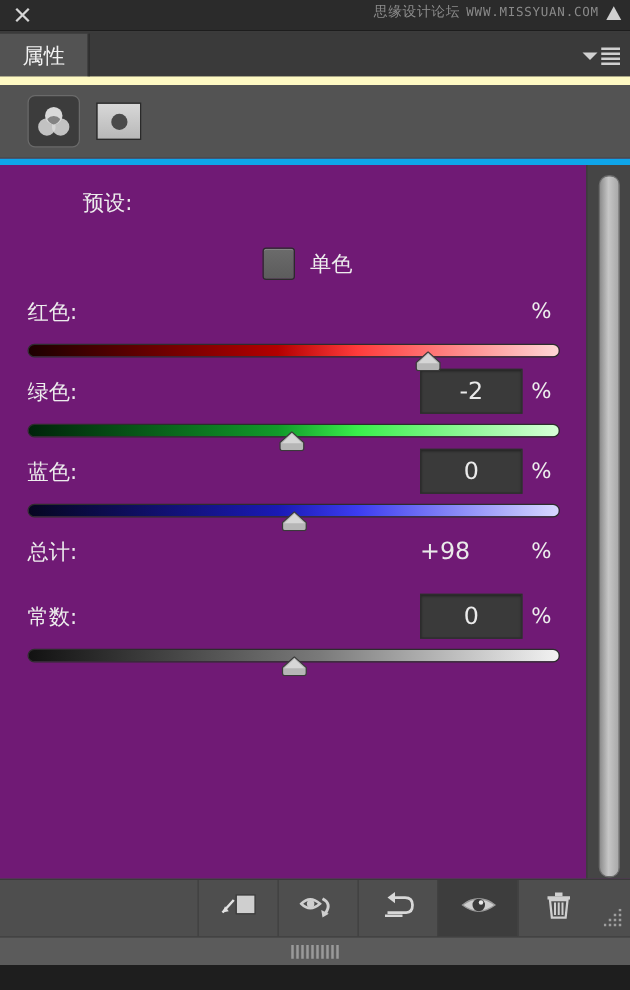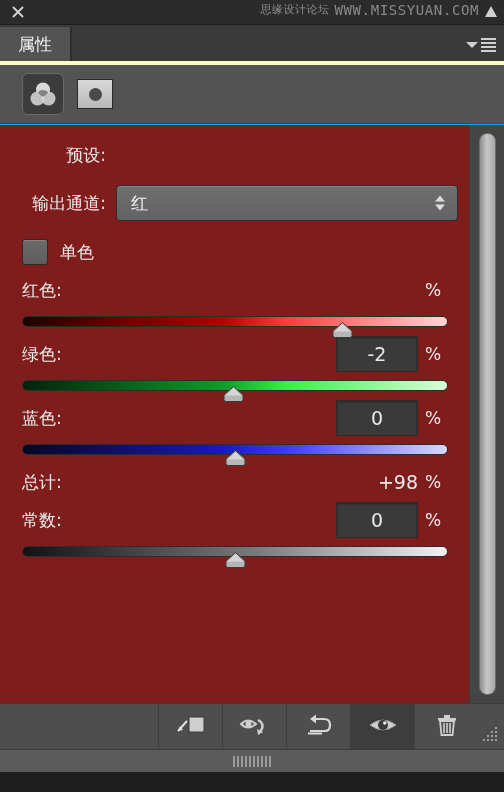--- a/index.html
+++ b/index.html
@@ -50,40 +50,40 @@
     pointer-events: none;
   }
   .wm-cn {
     font-size: 11px;
     color: #8d8d8d;
     letter-spacing: 0.5px;
     line-height: 14px;
     font-family: "DejaVu Sans", sans-serif;
   }
   .wm-en {
-    font-size: 14px;
+    font-size: 10px;
     color: #8a8a8a;
     letter-spacing: 0.6px;
     line-height: 13px;
     font-family: "DejaVu Sans Mono", monospace;
   }
   .wm-mark {
     width: 14px; height: 13px;
     position: relative;
   }
 
   
   .tabstrip {
     position: relative;
     height: 36px;
     flex: 0 0 36px;
     background: #3a3a3a;
     display: flex;
     align-items: flex-end;
-    border-bottom: 4px solid #fef9c3;
+    border-bottom: 7px solid #fef9c3;
   }
   .tab {
     height: 34px;
     padding: 0 18px;
     display: flex;
     align-items: center;
     font-size: 17px;
     color: #bdbdbd;
     background: #3a3a3a;
     border-right: 1px solid #2e2e2e;
@@ -156,23 +156,23 @@
     font-size: 18px;
     color: #f0f0f0;
     font-family: "DejaVu Sans", sans-serif;
     letter-spacing: 1px;
   }
 
   
   .body-wrap {
     position: relative;
     flex: 1 1 auto;
-    background: #7f1d1d;
+    background: #701a75;
     overflow: hidden;
-    border-top: 1px solid #0ea5e9;
+    border-top: 5px solid #0ea5e9;
   }
   .content {
     position: absolute;
     left: 0; top: 0;
     width: 470px;
     height: 100%;
     padding-top: 10px;
     box-sizing: border-box;
   }
 
@@ -227,20 +227,21 @@
   .st-up { border-bottom: 6px solid #dcdcdc; }
   .st-dn { border-top: 6px solid #dcdcdc; }
 
   
   .row-check {
     display: flex;
     align-items: center;
     height: 42px;
     padding-left: 22px;
     margin-top: 6px;
+    justify-content: center;
   }
   .checkbox {
     width: 24px; height: 24px;
     border-radius: 3px;
     background: linear-gradient(#6b6b6b, #5c5c5c);
     border: 1px solid #2b2b2b;
     box-shadow: inset 0 1px 0 rgba(255,255,255,0.18);
     cursor: pointer;
   }
   .check-label {
@@ -274,21 +275,21 @@
     align-items: center;
     justify-content: center;
     font-size: 19px;
     color: #eaeaea;
     cursor: text;
     font-family: "DejaVu Sans", sans-serif;
     box-sizing: border-box;
   }
   .num-plain {
     width: 82px;
-    text-align: right;
+    text-align: left;
     font-size: 19px;
     color: #eaeaea;
     font-family: "DejaVu Sans", sans-serif;
   }
   .pct {
     width: 30px;
     text-align: center;
     font-size: 17px;
     color: #ededed;
     font-family: "DejaVu Sans", sans-serif;
@@ -433,30 +434,20 @@
     </span>
   </div>
 
   <div class="body-wrap">
     <div class="content">
 
       <div class="row-select">
         <span class="sel-label">预设:</span>
       </div>
 
-      <div class="row-select">
-        <span class="sel-label">输出通道:</span>
-        <div class="select">
-          <span>红</span>
-          <span class="stepper">
-            <span class="st-up"></span>
-              <span class="st-dn"></span>
-          </span>
-        </div>
-      </div>
 
       <div class="row-check">
         <span class="checkbox"></span>
         <span class="check-label">单色</span>
       </div>
 
       <div class="slider-group">
         <div class="sg-top">
           <span class="sg-label">红色:</span>
           <span class="sg-spacer"></span>
@@ -511,21 +502,21 @@
 
       <div class="slider-group" style="">
         <div class="sg-top">
           <span class="sg-label">总计:</span>
           <span class="sg-spacer"></span>
           <span class="num-plain">+98</span>
           <span class="pct">%</span>
         </div>
       </div>
 
-      <div class="slider-group" style="margin-top:4px;">
+      <div class="slider-group" style="margin-top:18px;">
         <div class="sg-top">
           <span class="sg-label">常数:</span>
           <span class="sg-spacer"></span>
           <span class="num-box">0</span>
           <span class="pct">%</span>
         </div>
         <div class="track-wrap">
           <span class="track gray"></span>
           <span class="thumb" id="thumb-constant" style="left: 50%;">
             <svg width="21" height="16" viewBox="0 0 21 16">

